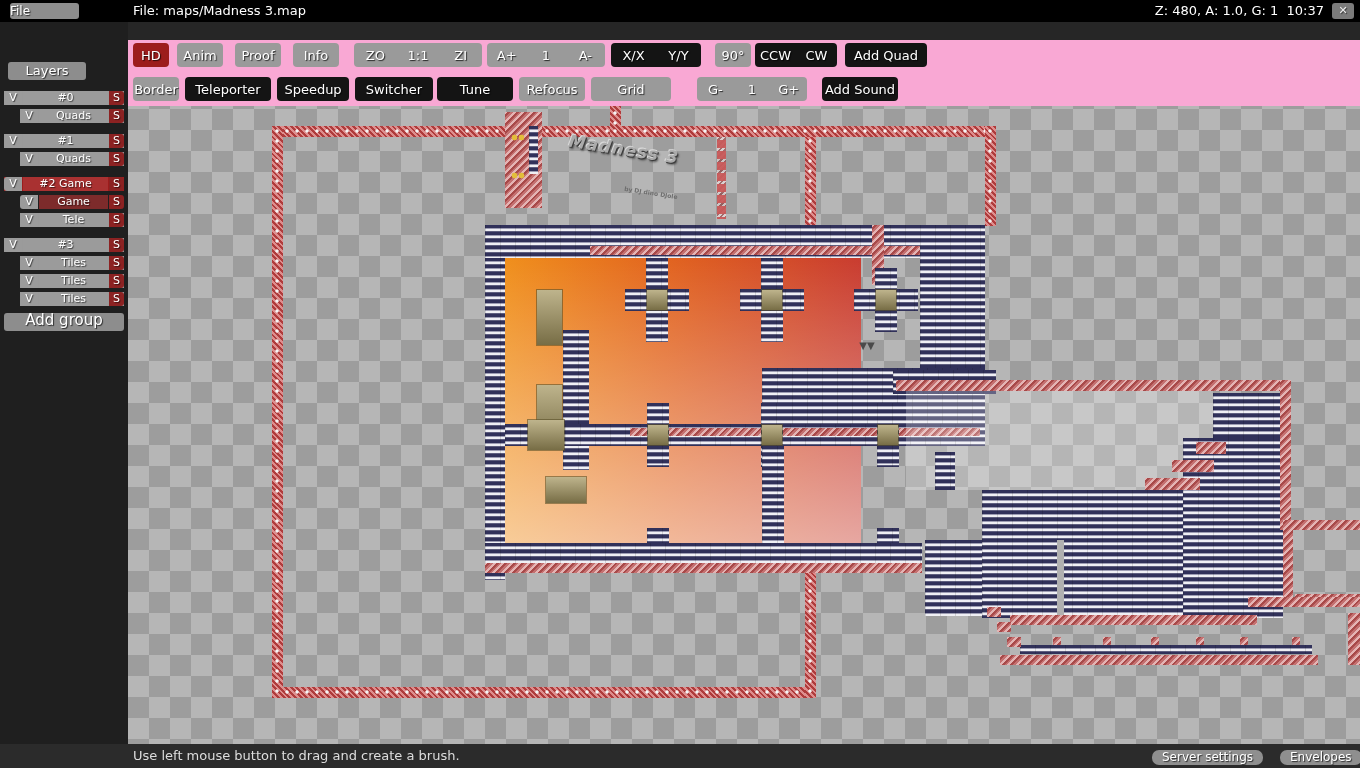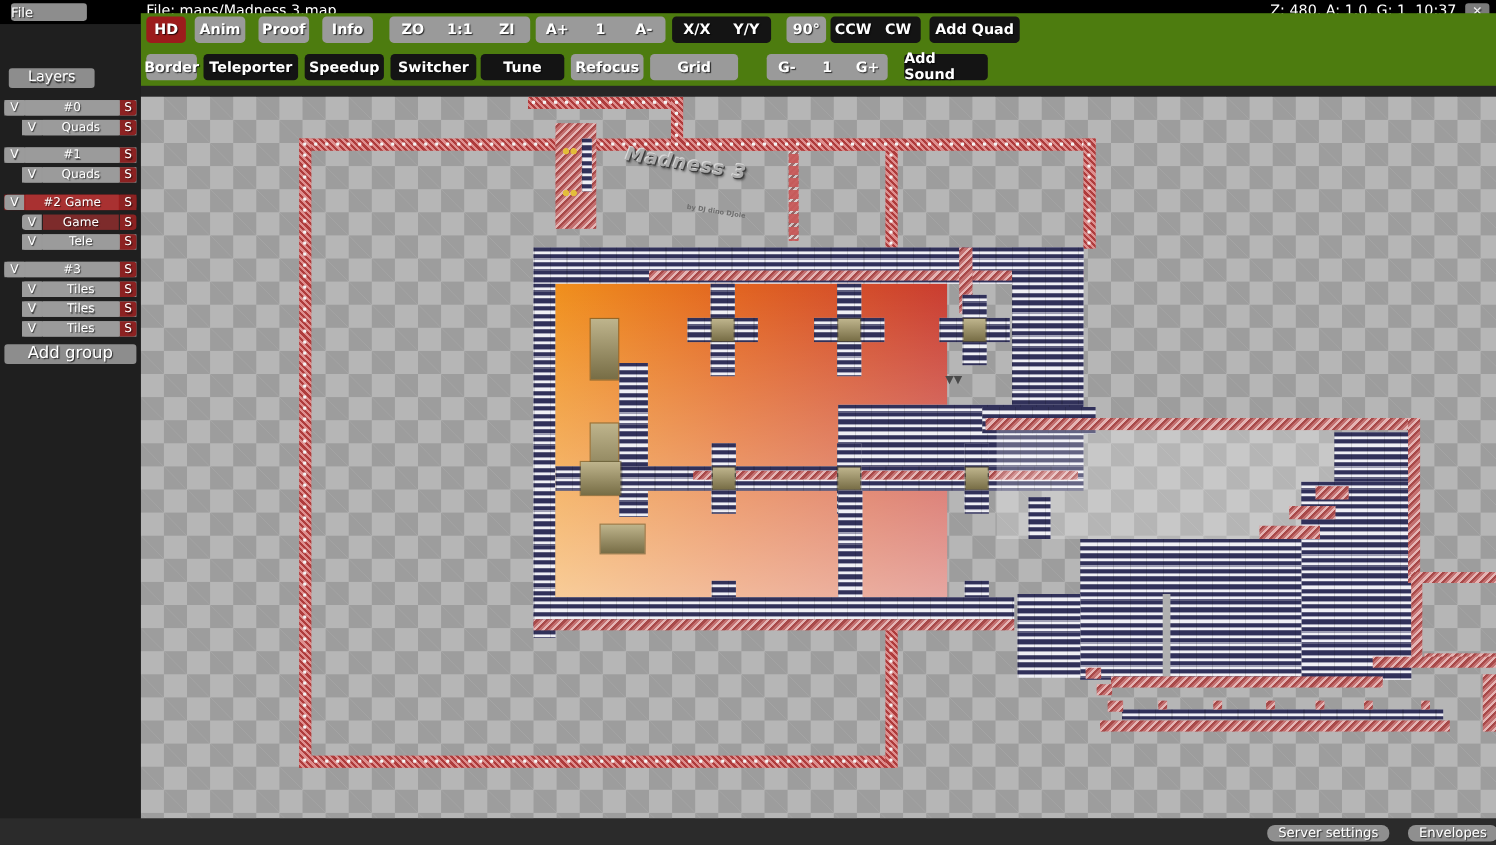--- a/index.html
+++ b/index.html
@@ -12,21 +12,21 @@
   #file-btn { position:absolute; left:10px; top:3px; width:69px; height:16px; background:#8d8d8d;
     border-radius:3px; color:#fff; line-height:16px; font-size:12px;
     text-shadow:1px 1px 1px rgba(0,0,0,.7); cursor:pointer; }
   #map-title { position:absolute; left:133px; top:3px; line-height:16px; }
   #topbar-right { position:absolute; right:36px; top:3px; line-height:16px; text-align:right; }
   #close-btn { position:absolute; right:6px; top:3px; width:22px; height:16px; background:#7b7b7b;
     border-radius:3px; color:#eee; text-align:center; line-height:15px; font-size:11px;
     text-shadow:1px 1px 1px rgba(0,0,0,.6); cursor:pointer; }
 
   
-  #toolbar { position:absolute; left:128px; top:12px; width:1232px; height:66px; background:#4d7c0f;font-weight:bold; }
+  #toolbar { position:absolute; left:128px; top:40px; width:1232px; height:66px; background:#f9a8d4; }
   .tbtn { position:absolute; height:24px; border-radius:4px; color:#fff; font-size:13px;
     display:flex; align-items:center; justify-content:center;
     text-shadow:1px 1px 1px rgba(0,0,0,.75); cursor:pointer; }
   .gray  { background:#9a9a9a; }
   .dark  { background:#141414; }
   .red   { background:#9c1c1c; }
   .tgroup { position:absolute; height:24px; border-radius:4px; display:flex; color:#fff;
     font-size:13px; text-shadow:1px 1px 1px rgba(0,0,0,.75); }
   .tgroup span { flex:1; display:flex; align-items:center; justify-content:center; cursor:pointer; }
 
@@ -300,15 +300,16 @@
       <div class="lrow indent gray">
     <span class="lv">V</span>
     <span class="llabel">Tiles</span>
     <span class="ls">S</span>
   </div>
     </div>
   <div id="add-group-btn">Add group</div>
 </div>
 
 <div id="statusbar">
+  <div id="hint">Use left mouse button to drag and create a brush.</div>
   <div class="sbtn" style="left:1152px">Server settings</div>
   <div class="sbtn" style="left:1280px">Envelopes</div>
 </div>
 
 </body></html>

